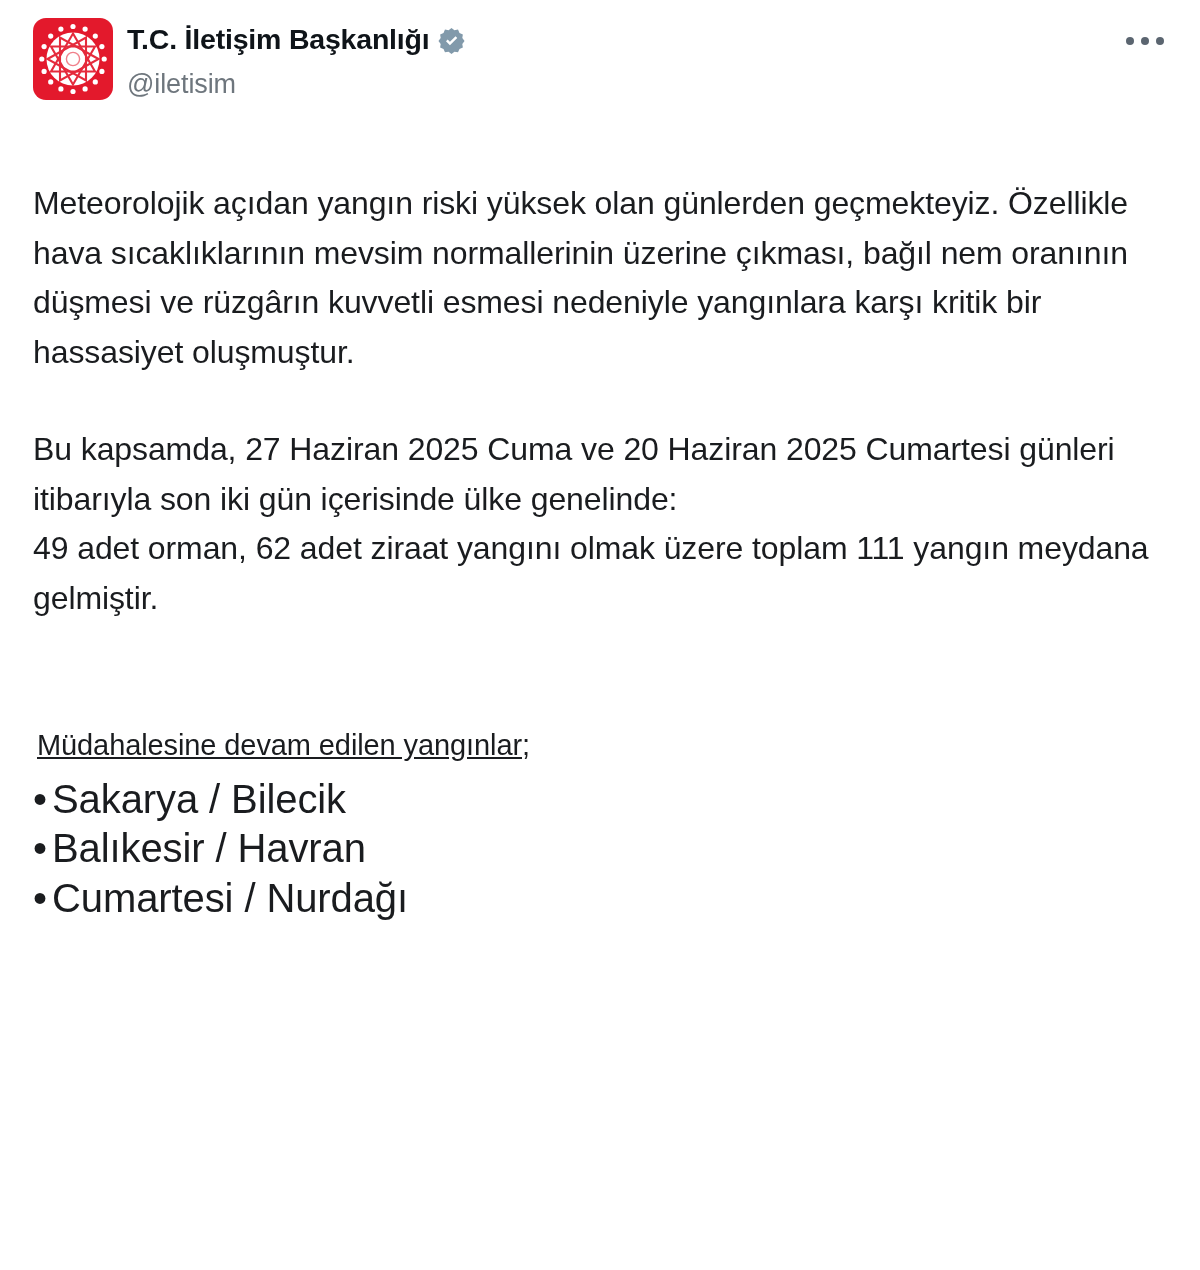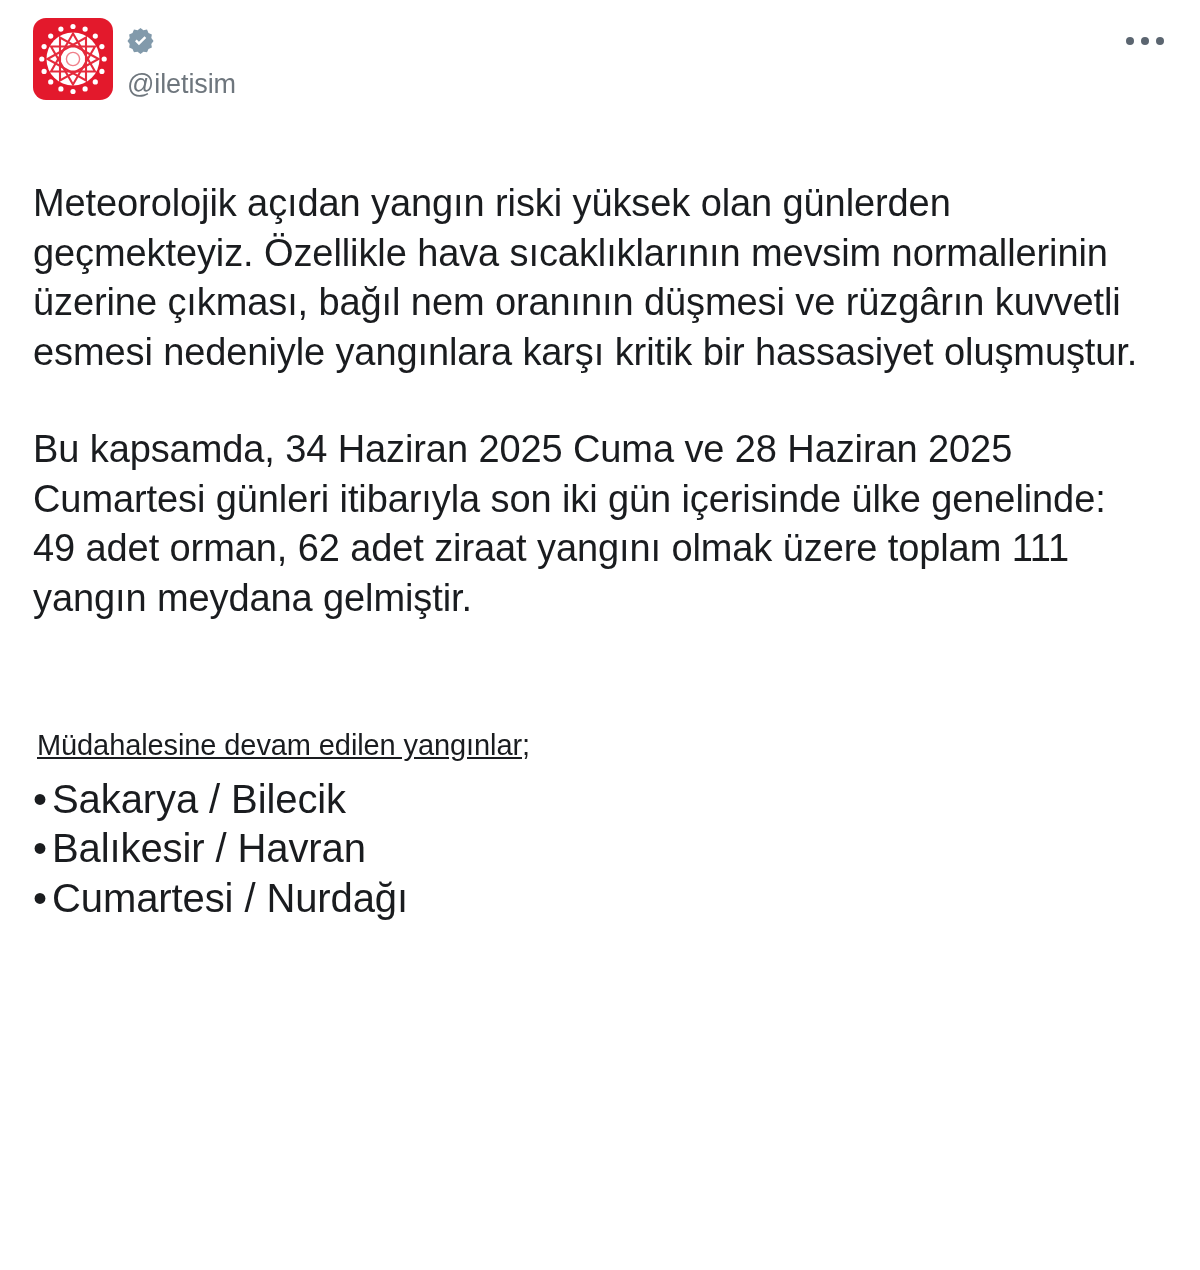--- a/index.html
+++ b/index.html
@@ -123,21 +123,21 @@
     letter-spacing: -0.15px;
     margin: 0;
     padding: 0;
     max-width: 1130px;
   }
 
   .para-gap { height: 48px; }
   .para-gap-sm { height: 46px; }
 
   .para {
-    font-size: 38px;
+    font-size: 32px;
     line-height: 49.5px;
     color: #1a1c1f;
     letter-spacing: -0.1px;
     margin: 0;
     max-width: 1120px;
   }
 
   .list-heading {
     font-size: 29px;
     line-height: 49.5px;
@@ -205,20 +205,21 @@
           <polygon points="14.5,41 53,19.5 53,62.5"></polygon>
           <polygon points="65.5,41 27,19.5 27,62.5"></polygon>
         </g>
         <circle cx="40" cy="41" r="6.6" fill="#ffffff"></circle>
         <circle cx="40" cy="41" r="6.6" fill="none" stroke="#e3192c" stroke-width="1.4" opacity="0.55"></circle>
       </svg>
     </div>
 
     <div class="identity">
       <div class="name-row">
+        <span class="display-name">T.C. İletişim Başkanlığı</span>
         <svg class="verified-badge" viewBox="0 0 24 24">
           <path fill="#829aab" d="M12 .8l2.6 2 3.2-.5 1.3 3 3 1.3-.5 3.2 2 2.6-2 2.6.5 3.2-3 1.3-1.3 3-3.2-.5-2.6 2-2.6-2-3.2.5-1.3-3-3-1.3.5-3.2-2-2.6 2-2.6-.5-3.2 3-1.3 1.3-3 3.2.5z"></path>
           <path fill="#ffffff" d="M10.6 16.2l-3.5-3.5 1.5-1.5 2 2 5-5 1.5 1.5z"></path>
         </svg>
       </div>
       <div class="handle">@iletisim</div>
     </div>
 
     <div class="more-menu">
       <i></i>
@@ -229,21 +230,21 @@
 
   <div class="tweet-body">
 
 
     <div class="para-gap"></div>
 
     <p class="para">Meteorolojik açıdan yangın riski yüksek olan günlerden geçmekteyiz. Özellikle hava sıcaklıklarının mevsim normallerinin üzerine çıkması, bağıl nem oranının düşmesi ve rüzgârın kuvvetli esmesi nedeniyle yangınlara karşı kritik bir hassasiyet oluşmuştur.</p>
 
     <div class="para-gap"></div>
 
-    <p class="para" style="white-space: pre-line;">Bu kapsamda, 34 Haziran 2025 Cuma ve 28 Haziran 2025 Cumartesi günleri itibarıyla son iki gün içerisinde ülke genelinde:
+    <p class="para" style="white-space: pre-line;">Bu kapsamda, 27 Haziran 2025 Cuma ve 20 Haziran 2025 Cumartesi günleri itibarıyla son iki gün içerisinde ülke genelinde:
 49 adet orman, 62 adet ziraat yangını olmak üzere toplam 111 yangın meydana gelmiştir.</p>
 
     <div class="para-gap"></div>
 
 
     <div class="para-gap-sm"></div>
 
     <p class="list-heading">Müdahalesine devam edilen yangınlar;</p>
 
     <ul class="bullet-list">

